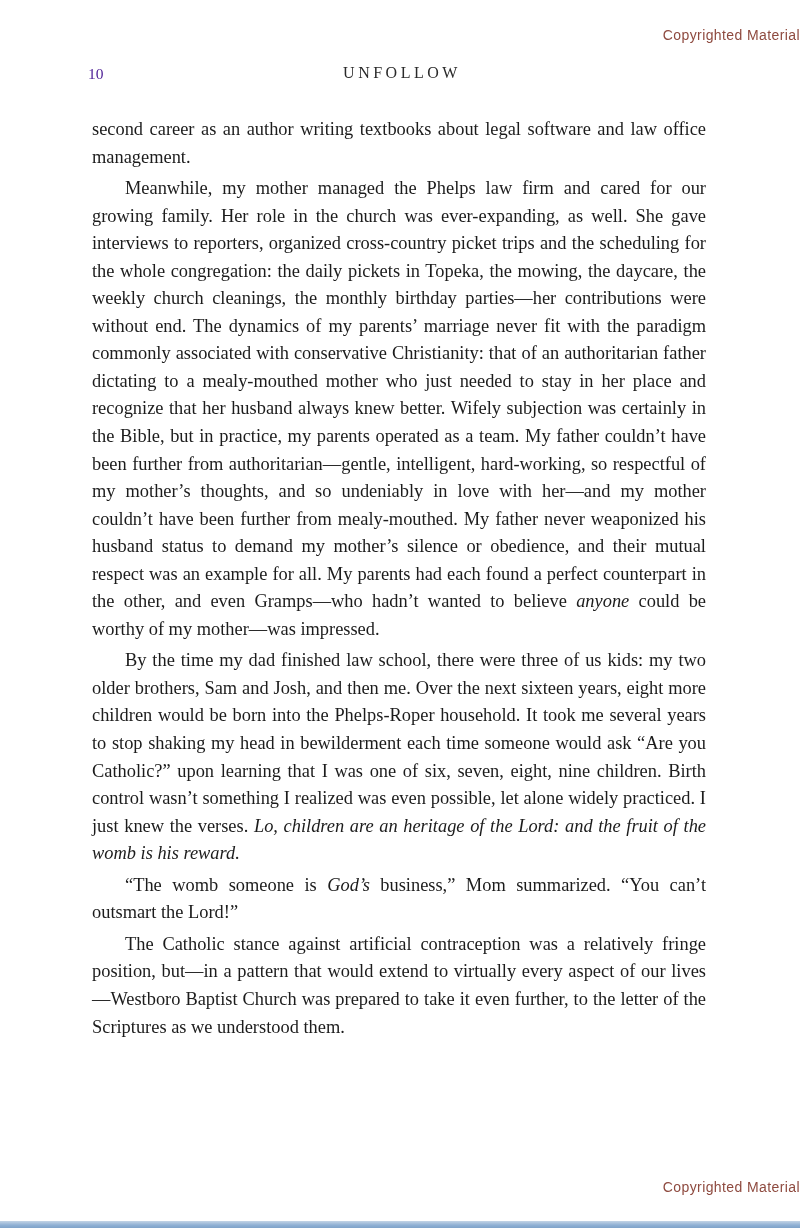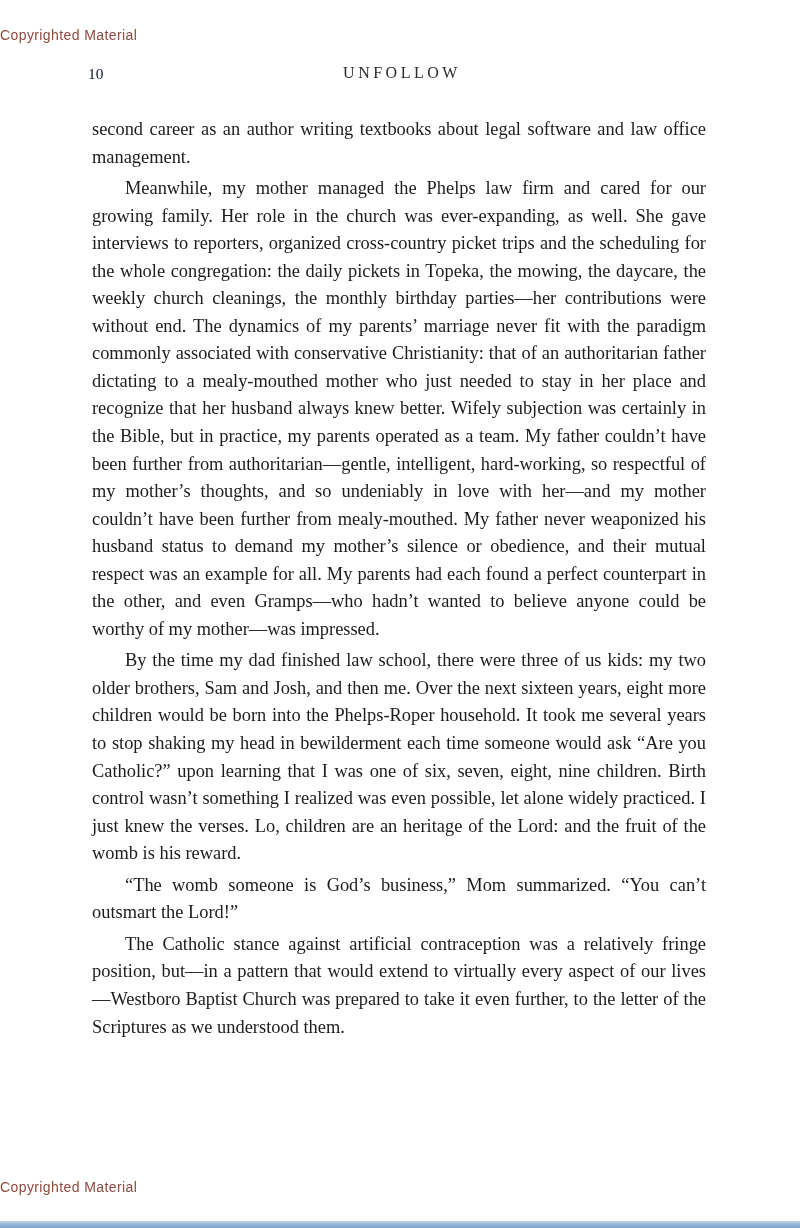--- a/index.html
+++ b/index.html
@@ -10,34 +10,34 @@
     margin: 0 auto;
     background: #ffffff;
     font-family: "Liberation Serif", serif;
     color: #1c1c1c;
     overflow: hidden;
   }
   .copyright {
     position: absolute;
     left: 0;
     width: 100%;
-    text-align: left;
+    text-align: right;
     font-family: "Liberation Sans", sans-serif;
     font-size: 14px;
     letter-spacing: 0.4px;
     color: #8e4a3f;
   }
   .copyright.top { top: 27px; }
   .copyright.bottom { top: 1179px; }
   .page-number {
     position: absolute;
     top: 65px;
     left: 88px;
     font-size: 15.5px;
-    color: #0f172a;
+    color: #4c1d95;
   }
   .running-header {
     position: absolute;
     top: 64px;
     left: 2px;
     width: 100%;
     text-align: center;
     font-size: 16px;
     letter-spacing: 3.5px;
     color: #2a2a2a;
@@ -50,21 +50,21 @@
     font-size: 18.4px;
     line-height: 27.55px;
     text-align: justify;
     color: #1c1c1c;
   }
   .para {
     margin: 4px;
     text-indent: 33px;
   }
   .para.first { text-indent: 0; }
-  .it { }
+  .it { font-style: italic; }
   .bottom-bar {
     position: absolute;
     left: 0;
     bottom: 0;
     width: 100%;
     height: 7px;
     background: linear-gradient(to bottom, #c3d4e6 0%, #8fb0d4 60%, #7fa3c9 100%);
   }
 </style>
 </head>

